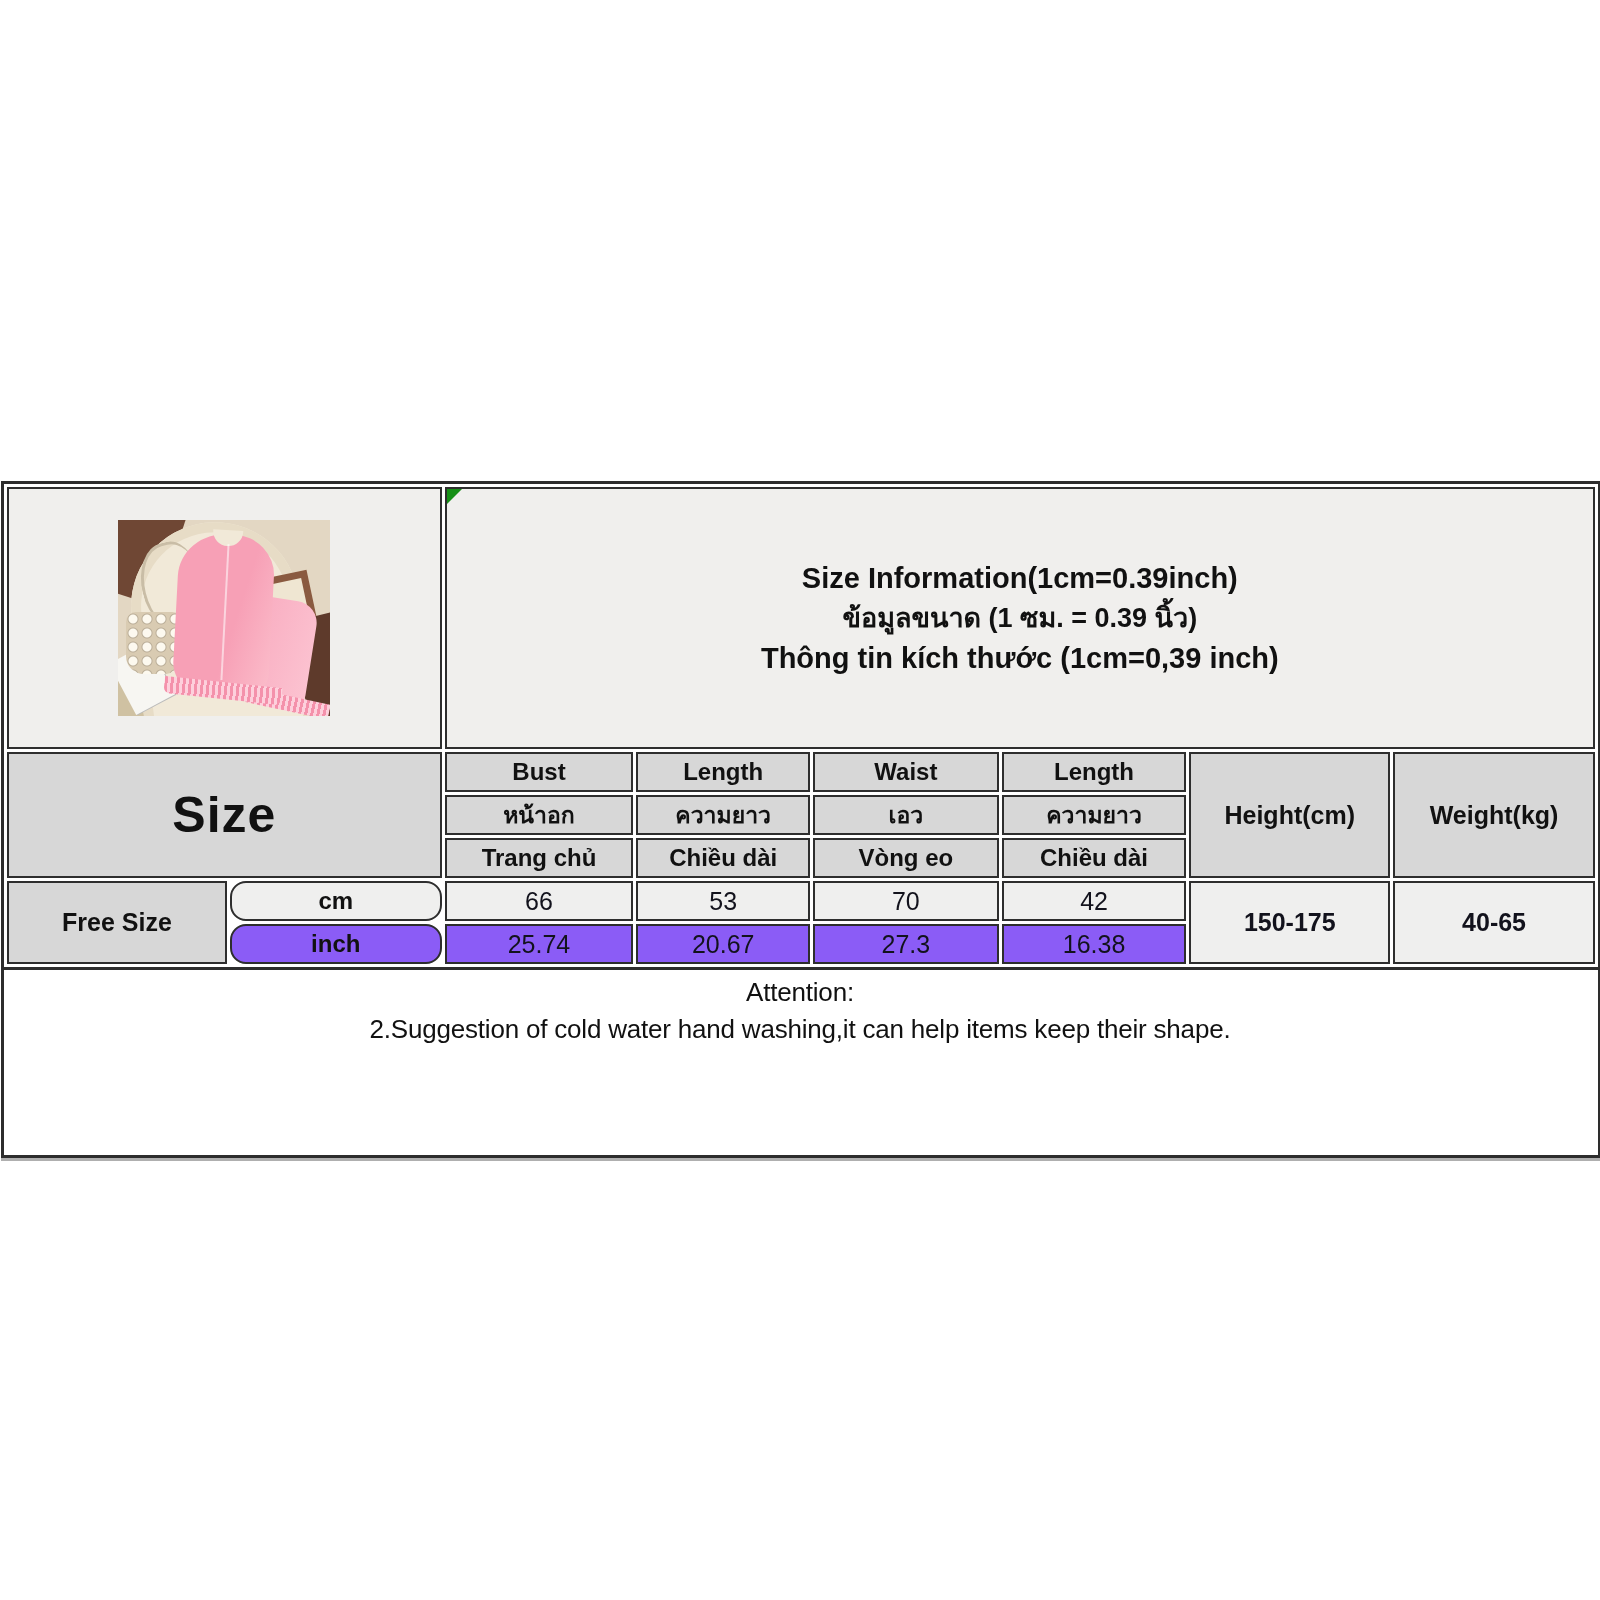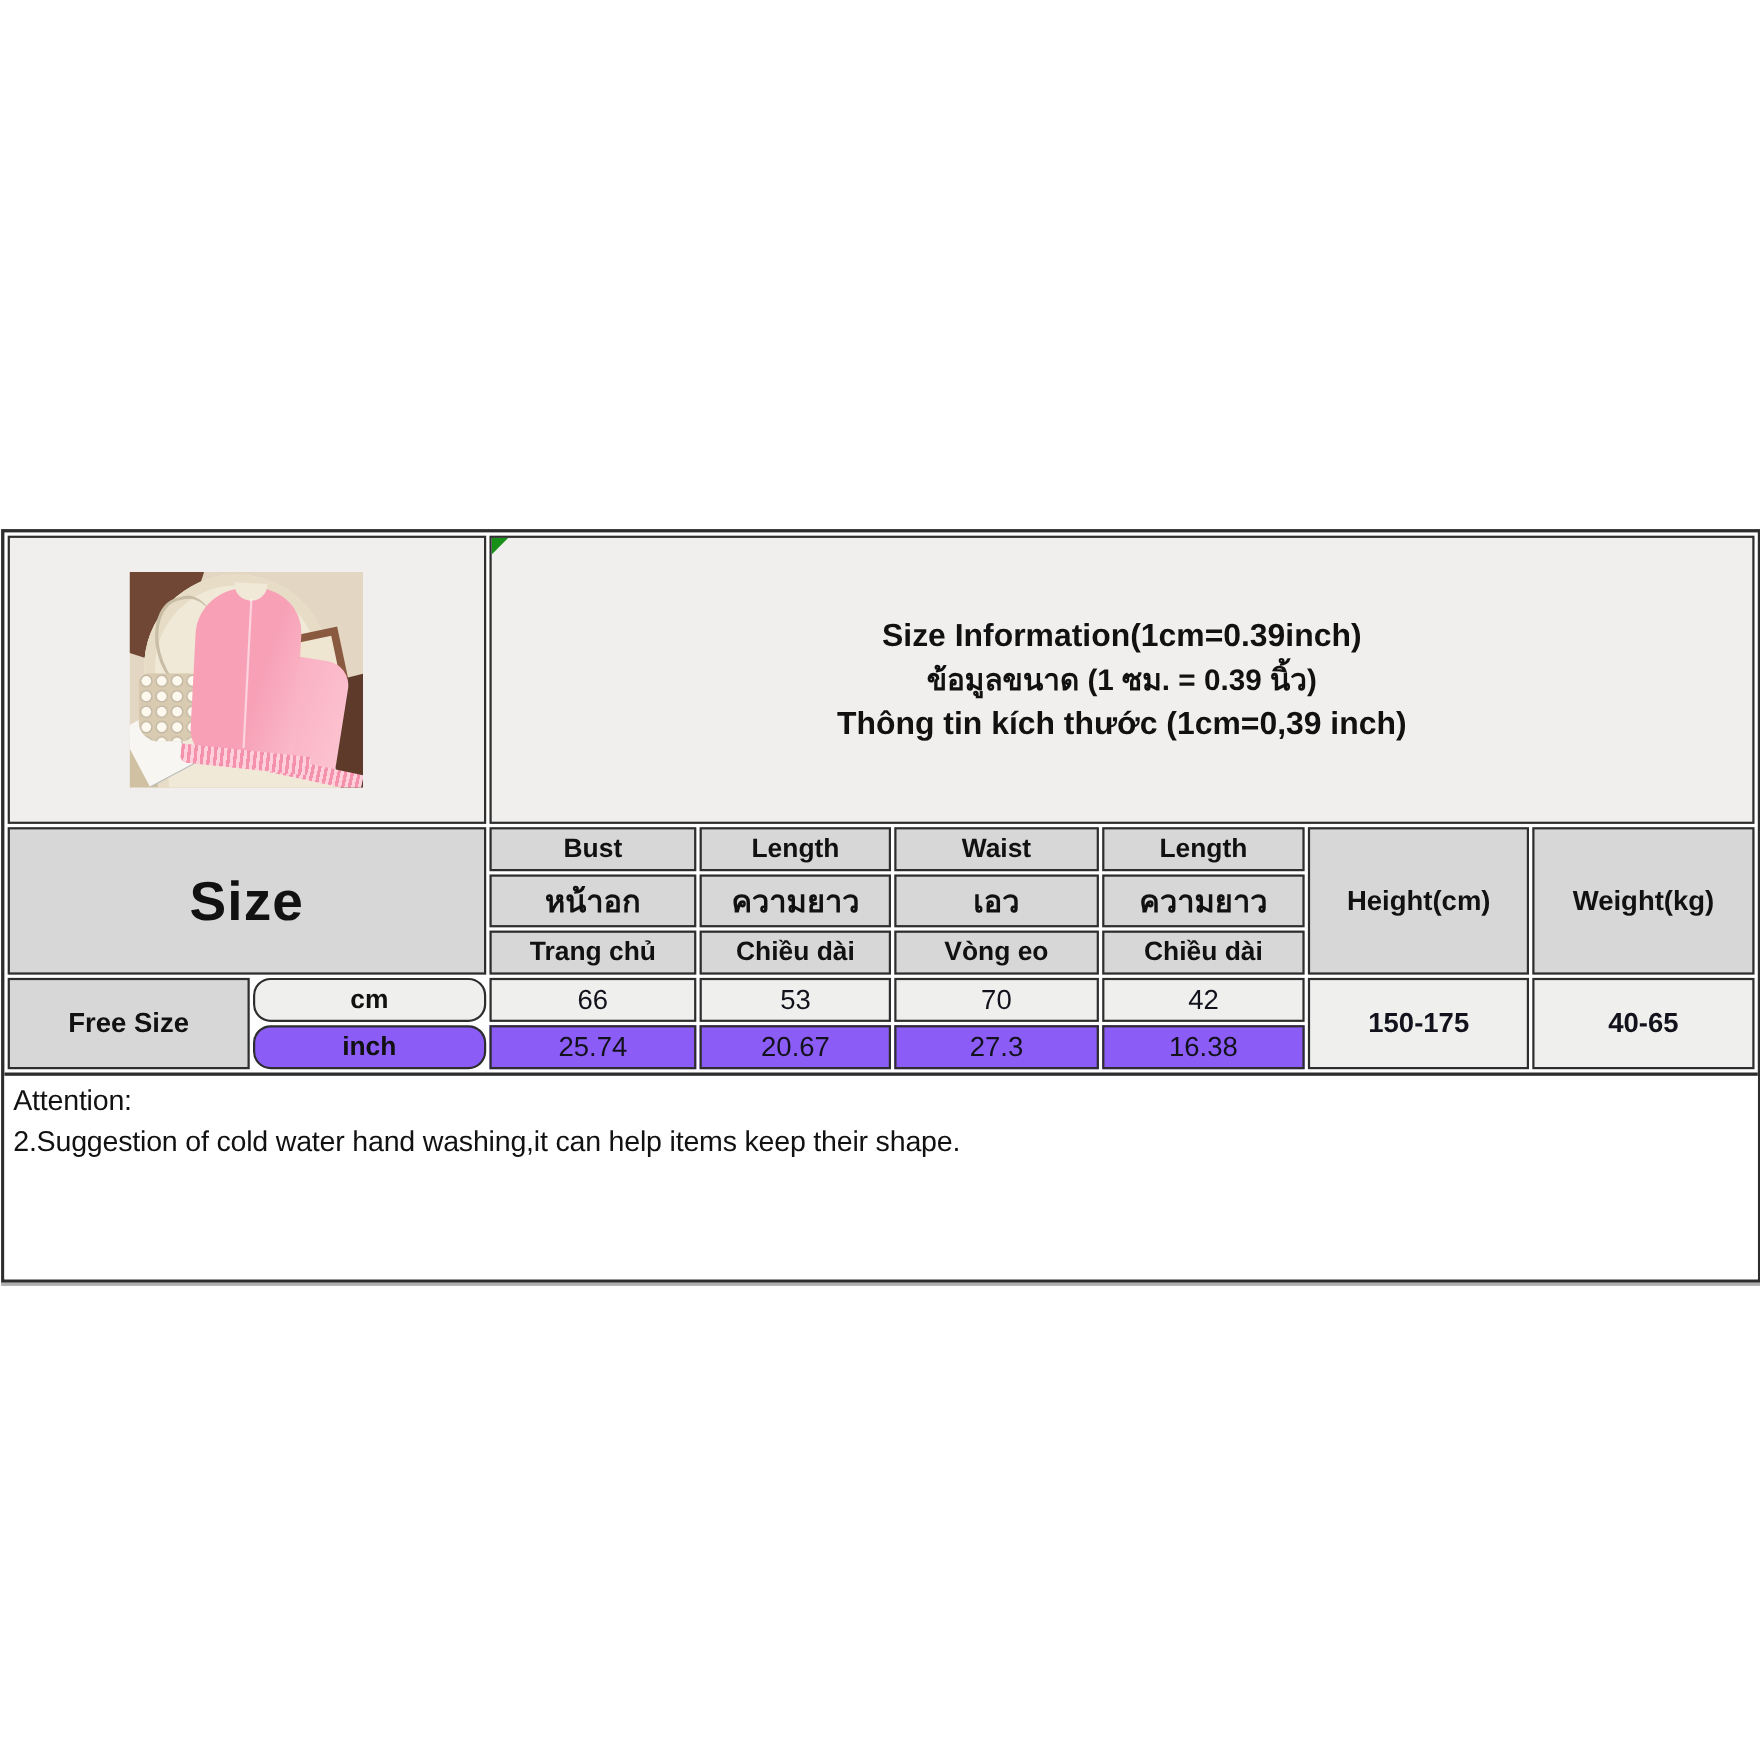--- a/index.html
+++ b/index.html
@@ -27,30 +27,30 @@
 
   .title-cell{position:relative;}
   .title-cell .t-en{font-size:29px;font-weight:bold;line-height:40px;}
   .title-cell .t-th{font-size:27px;font-weight:bold;line-height:40px;}
   .title-cell .t-vi{font-size:29px;font-weight:bold;line-height:40px;}
   .flag{position:absolute;top:0;left:0;width:0;height:0;
         border-top:15px solid #169016;border-right:15px solid transparent;}
 
   .size-cell{font-size:50px;font-weight:bold;letter-spacing:1px;}
   .hdr{font-size:24px;font-weight:bold;}
-  .hdr-th{font-size:28px;font-weight:bold;}
+  .hdr-th{font-size:23px;font-weight:bold;}
   .hdr-vi{font-size:24px;font-weight:bold;}
   .tall{font-size:25px;font-weight:bold;}
   .fs{font-size:25px;font-weight:bold;}
   .unit{font-size:24px;font-weight:bold;border-radius:16px;}
   .num{font-size:25px;font-weight:normal;color:#12121c;}
   .range{font-size:25px;font-weight:bold;color:#12121c;}
 
   .attention{border-top:3px solid #2d2d2d;height:188px;box-sizing:border-box;
-      padding:4px 10px 0 8px;text-align:left;background:#fff;}
+      padding:4px 10px 0 8px;text-align:center;background:#fff;}
   .attention .a-head{font-size:26px;line-height:36px;letter-spacing:-.2px;}
   .attention .a-line{font-size:26px;line-height:39px;letter-spacing:-.2px;}
 
   
   .photo{width:212px;height:196px;margin:0 auto;position:relative;overflow:hidden;
          background:#e3d7c3;}
   .photo *{position:absolute;}
   .ph-floor{left:0;bottom:0;width:100%;height:46px;background:#cfc1a2;}
   .ph-wood-tl{left:-14px;top:-18px;width:70px;height:96px;background:#6f4734;transform:rotate(18deg);}
   .ph-arch{left:16px;top:2px;width:168px;height:216px;background:#f1e9d8;

